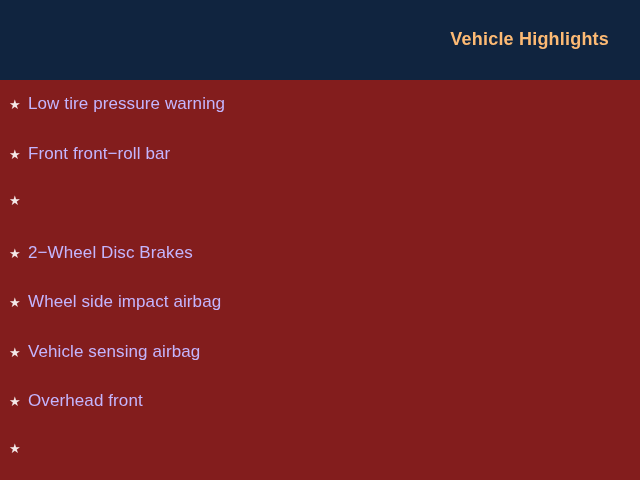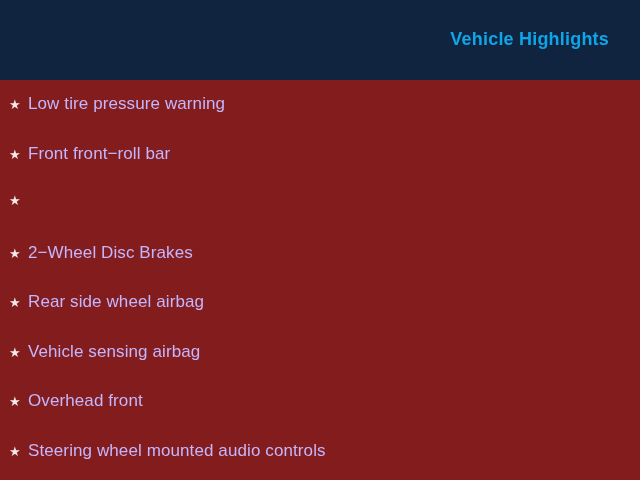--- a/index.html
+++ b/index.html
@@ -29,21 +29,21 @@
     width: 640px;
     height: 80px;
     background: #10243f;
     display: flex;
     align-items: center;
     justify-content: flex-end;
     box-sizing: border-box;
     padding-right: 31px;
   }
   #header-title {
-    color: #0ea5e9;
+    color: #fdba74;
     font-size: 18px;
     font-weight: bold;
     letter-spacing: 0.2px;
     line-height: 1;
     white-space: nowrap;
     padding-bottom: 2px;
   }
   #highlights-list {
     position: absolute;
     left: 0;
@@ -103,33 +103,32 @@
       <span class="bullet-star">★</span>
     </li>
 
     <li class="highlight-item">
       <span class="bullet-star">★</span>
       <span class="highlight-label">2−Wheel Disc Brakes</span>
     </li>
 
     <li class="highlight-item">
       <span class="bullet-star">★</span>
-      <span class="highlight-label">Rear side wheel airbag</span>
+      <span class="highlight-label">Wheel side impact airbag</span>
     </li>
 
     <li class="highlight-item">
       <span class="bullet-star">★</span>
       <span class="highlight-label">Vehicle sensing airbag</span>
     </li>
 
     <li class="highlight-item">
       <span class="bullet-star">★</span>
       <span class="highlight-label">Overhead front</span>
     </li>
 
     <li class="highlight-item">
       <span class="bullet-star">★</span>
-      <span class="highlight-label">Steering wheel mounted audio controls</span>
     </li>
 
   </ul>
 
 </div>
 
 </body></html>

